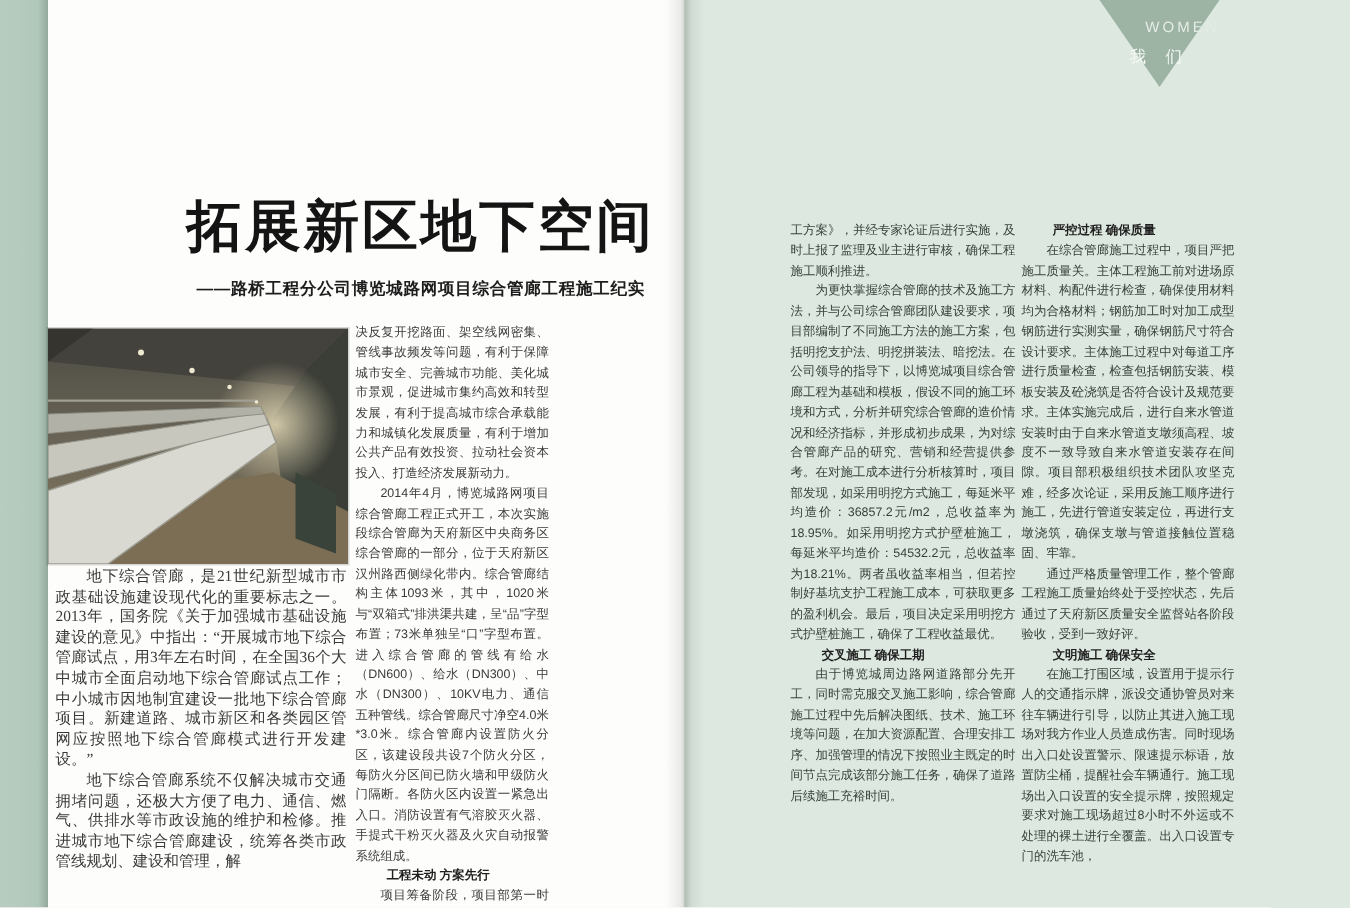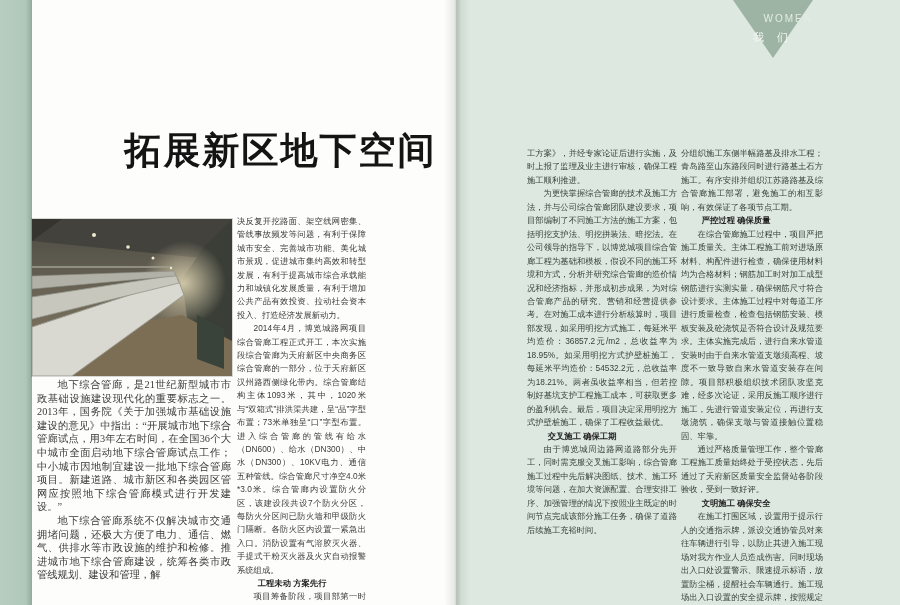--- a/index.html
+++ b/index.html
@@ -53,20 +53,21 @@
 </style>
 </head>
 <body>
 
 <div class="spread">
 
   <div class="left-strip"></div>
 
   <div class="left-page">
     <div class="title">拓展新区地下空间</div>
+    <div class="subtitle">——路桥工程分公司博览城路网项目综合管廊工程施工纪实</div>
 
     <svg class="photo" viewBox="0 0 200 157" preserveAspectRatio="none">
       <defs>
         <linearGradient id="bgG" x1="0" y1="0" x2="0" y2="1">
           <stop offset="0" stop-color="#4c4b44"></stop>
             <stop offset="0.55" stop-color="#6e6858"></stop>
           <stop offset="1" stop-color="#8a7a60"></stop>
         </linearGradient>
         <radialGradient id="glow" cx="0.5" cy="0.5" r="0.5">
           <stop offset="0" stop-color="#d6ccab" stop-opacity="0.95"></stop>
@@ -107,21 +108,20 @@
     <div class="corner-en">WOMEN</div>
     <div class="corner-cn">我 们</div>
 
     <div class="textcol rcol-1">
         <p class="para cont">工方案》，并经专家论证后进行实施，及时上报了监理及业主进行审核，确保工程施工顺利推进。</p>
         <p class="para">为更快掌握综合管廊的技术及施工方法，并与公司综合管廊团队建设要求，项目部编制了不同施工方法的施工方案，包括明挖支护法、明挖拼装法、暗挖法。在公司领导的指导下，以博览城项目综合管廊工程为基础和模板，假设不同的施工环境和方式，分析并研究综合管廊的造价情况和经济指标，并形成初步成果，为对综合管廊产品的研究、营销和经营提供参考。在对施工成本进行分析核算时，项目部发现，如采用明挖方式施工，每延米平均造价：36857.2元/m2，总收益率为18.95%。如采用明挖方式护壁桩施工，每延米平均造价：54532.2元，总收益率为18.21%。两者虽收益率相当，但若控制好基坑支护工程施工成本，可获取更多的盈利机会。最后，项目决定采用明挖方式护壁桩施工，确保了工程收益最优。</p>
         <p class="subhead">交叉施工 确保工期</p>
         <p class="para">由于博览城周边路网道路部分先开工，同时需克服交叉施工影响，综合管廊施工过程中先后解决图纸、技术、施工环境等问题，在加大资源配置、合理安排工序、加强管理的情况下按照业主既定的时间节点完成该部分施工任务，确保了道路后续施工充裕时间。</p>
       </div>
     <div class="textcol rcol-2">
-        <p class="para cont">分组织施工东侧半幅路基及排水工程；青岛路至山东路段同时进行路基土石方施工。有序安排并组织江苏路路基及综合管廊施工部署，避免施工的相互影响，有效保证了各项节点工期。</p>
         <p class="subhead">严控过程 确保质量</p>
         <p class="para">在综合管廊施工过程中，项目严把施工质量关。主体工程施工前对进场原材料、构配件进行检查，确保使用材料均为合格材料；钢筋加工时对加工成型钢筋进行实测实量，确保钢筋尺寸符合设计要求。主体施工过程中对每道工序进行质量检查，检查包括钢筋安装、模板安装及砼浇筑是否符合设计及规范要求。主体实施完成后，进行自来水管道安装时由于自来水管道支墩须高程、坡度不一致导致自来水管道安装存在间隙。项目部积极组织技术团队攻坚克难，经多次论证，采用反施工顺序进行施工，先进行管道安装定位，再进行支墩浇筑，确保支墩与管道接触位置稳固、牢靠。</p>
         <p class="para">通过严格质量管理工作，整个管廊工程施工质量始终处于受控状态，先后通过了天府新区质量安全监督站各阶段验收，受到一致好评。</p>
         <p class="subhead">文明施工 确保安全</p>
         <p class="para">在施工打围区域，设置用于提示行人的交通指示牌，派设交通协管员对来往车辆进行引导，以防止其进入施工现场对我方作业人员造成伤害。同时现场出入口处设置警示、限速提示标语，放置防尘桶，提醒社会车辆通行。施工现场出入口设置的安全提示牌，按照规定要求对施工现场超过8小时不外运或不处理的裸土进行全覆盖。出入口设置专门的洗车池，</p>
       </div>
   </div>
 
   <div class="gutter"></div>
 </div>

